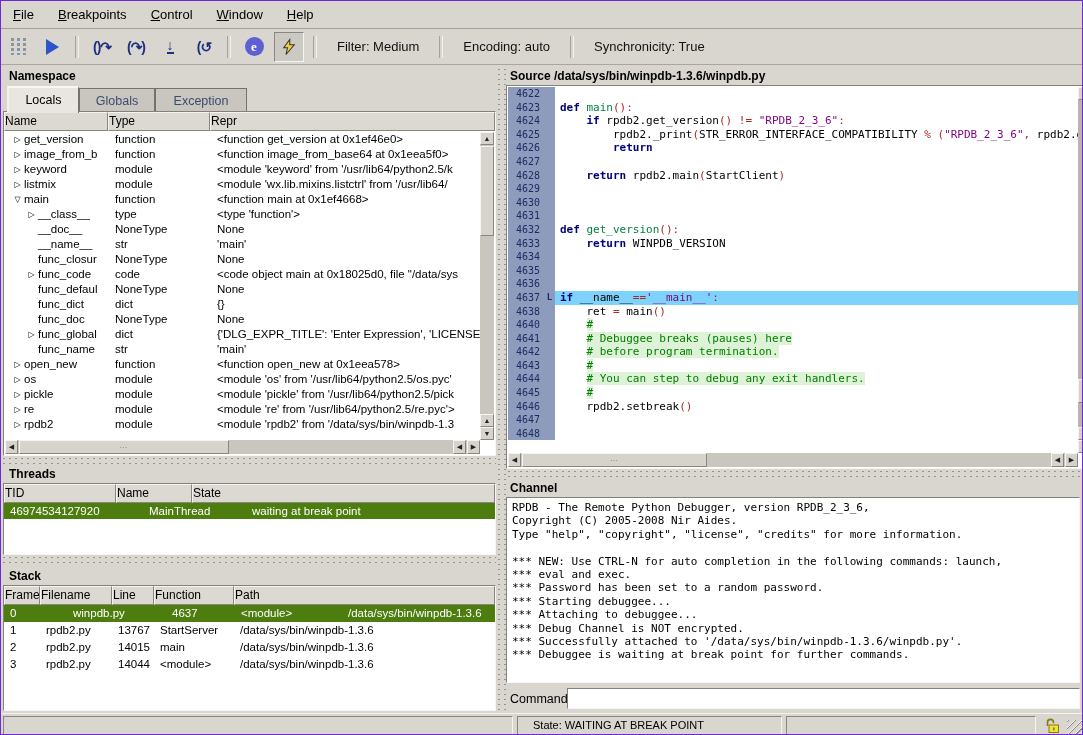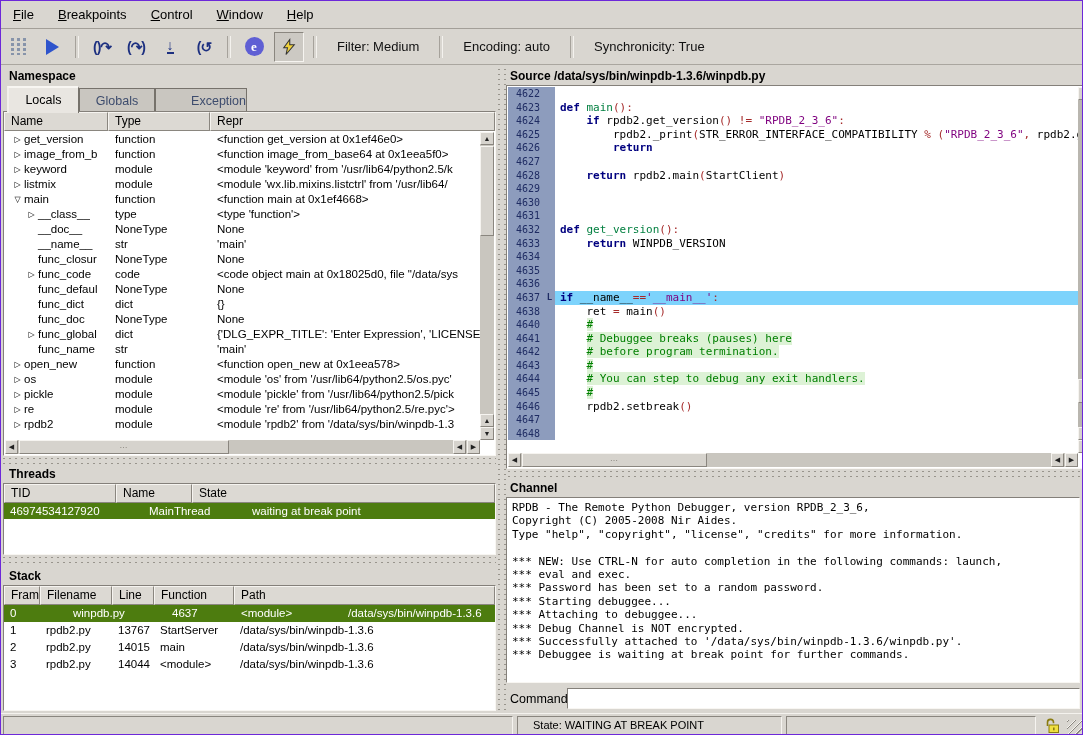--- a/index.html
+++ b/index.html
@@ -27,21 +27,21 @@
   .ptitle{position:absolute;font-size:12px;font-weight:bold;}
   .sash{position:absolute;background:#d9d6d0;
         background-image:radial-gradient(circle,#98948c 0.9px,transparent 1.1px);background-size:6px 5px;}
   
   .tab{position:absolute;height:37px;box-sizing:border-box;text-align:center;font-size:12.5px;line-height:24px;
        border:1px solid #76726b;border-bottom:none;background:#c9c6c0;color:#3d4c6d;}
   .tab.active{background:#e9e6e1;color:#000;height:27px;z-index:2;border-top:2px solid #f8f6f2;border-left:2px solid #f2f0ec;}
   
   .listframe{position:absolute;box-sizing:border-box;background:#fff;border:1px solid;border-color:#84807a #f8f6f2 #f8f6f2 #84807a;overflow:hidden;}
   .lheader{display:flex;height:19px;background:#dcd9d3;}
-  .hcell{box-sizing:border-box;font-size:12px;line-height:17px;padding-left:6px;background:#dcd9d3;
+  .hcell{box-sizing:border-box;font-size:12px;line-height:17px;background:#dcd9d3;
          border:1px solid;border-color:#f6f4f0 #8a867f #8a867f #f6f4f0;overflow:hidden;white-space:nowrap;}
   .lrow{display:flex;background:#fff;overflow:hidden;}
   .lrow .cell{box-sizing:border-box;font-size:11.5px;padding-left:6px;overflow:hidden;white-space:nowrap;}
   .lrow.sel{background:#4d7c0f;color:#fff;gap:27px;}
   .ns-rows .lrow{height:15px;line-height:15px;}
   .cell-name{width:104px;display:flex;}
   .cell-type{width:102px;}
   .cell-repr{flex:1;}
   .tree-arrow{width:13px;text-align:center;font-size:8px;line-height:15px;flex:none;color:#000;}
   .cell-tid{width:112px;} .cell-tname{width:76px;} .cell-state{flex:1;}
@@ -127,21 +127,21 @@
     <span class="tlabel">Encoding: auto</span>
     <span class="tsep"></span>
     <span class="tlabel">Synchronicity: True</span>
   </div>
 
   <div class="ptitle" style="left:8px;top:68px;">Namespace</div>
 
   <div id="ns-tabs">
       <div class="tab active" style="left: 6px; width: 72px; top: 85px;">Locals</div>
       <div class="tab" style="left: 78px; width: 76px; top: 87px;">Globals</div>
-      <div class="tab" style="left: 154px; width: 92px; top: 87px; text-align: right;">Exception</div>
+      <div class="tab" style="left: 154px; width: 92px; top: 87px;">Exception</div>
     </div>
 
   <div class="listframe" style="left:2px;top:110px;width:493px;height:345px;">
     <div class="lheader" id="ns-header">
         <div class="hcell cell-name">Name</div>
         <div class="hcell cell-type">Type</div>
         <div class="hcell cell-repr">Repr</div>
       </div>
     <div class="ns-rows" id="ns-rows" style="position:absolute;left:1px;top:20px;right:15px;bottom:15px;overflow:hidden;">
         <div class="lrow">

